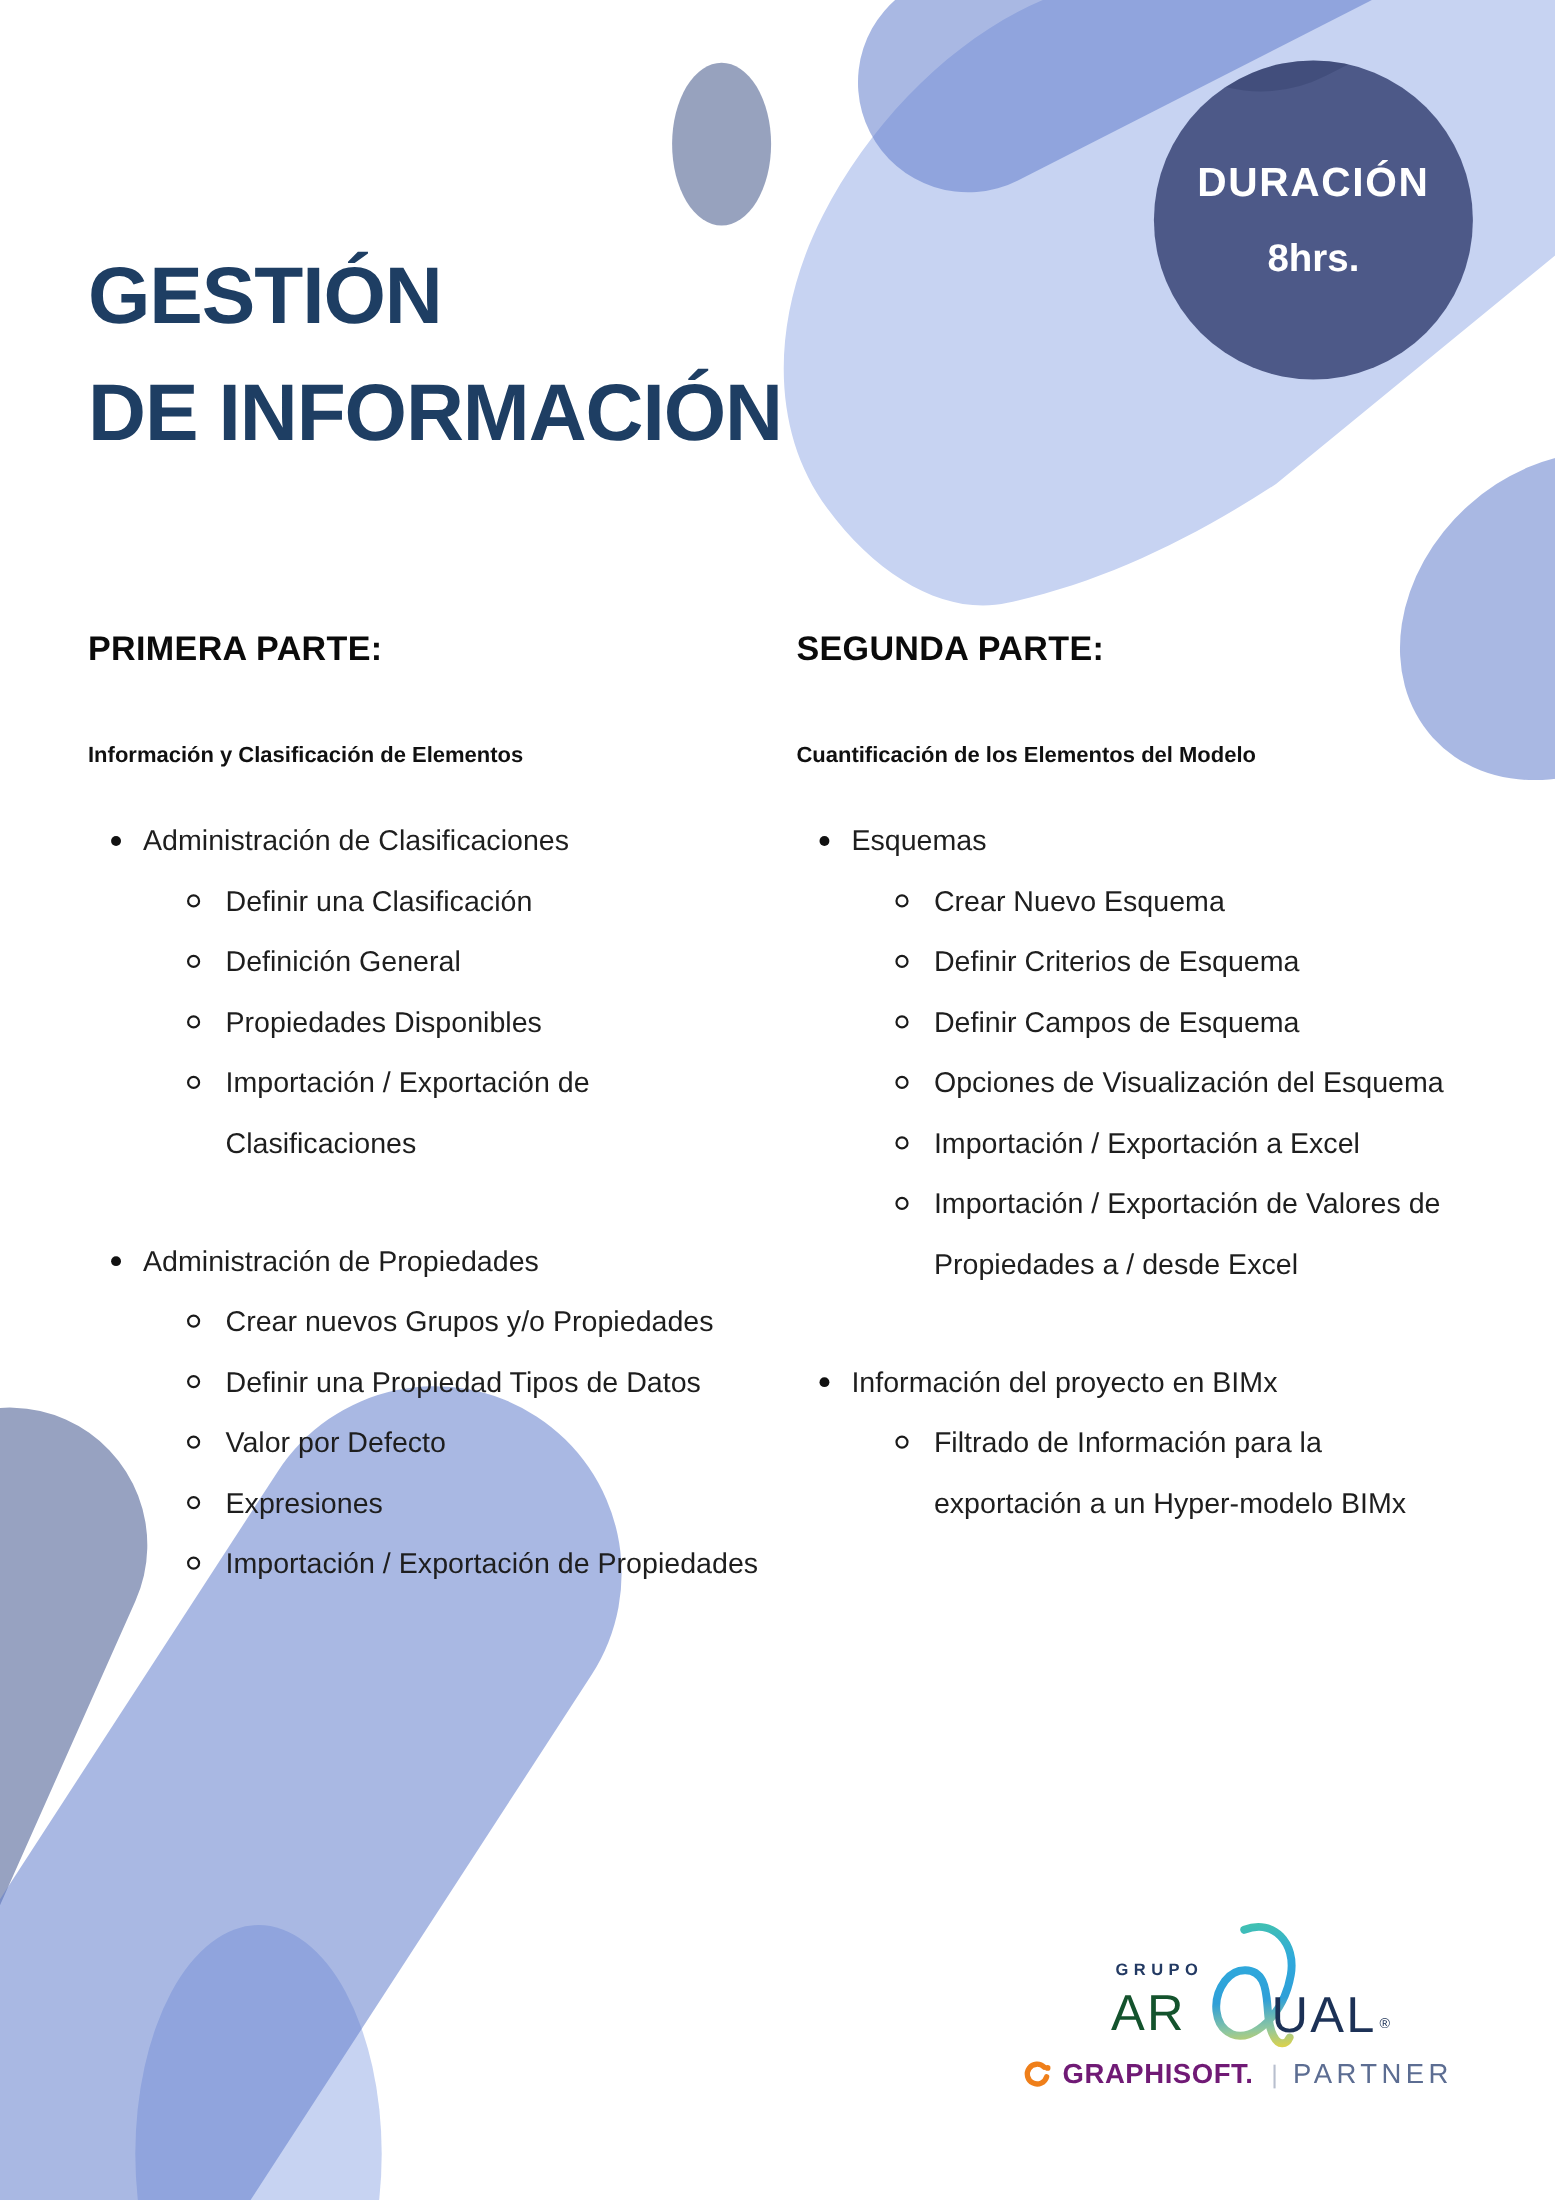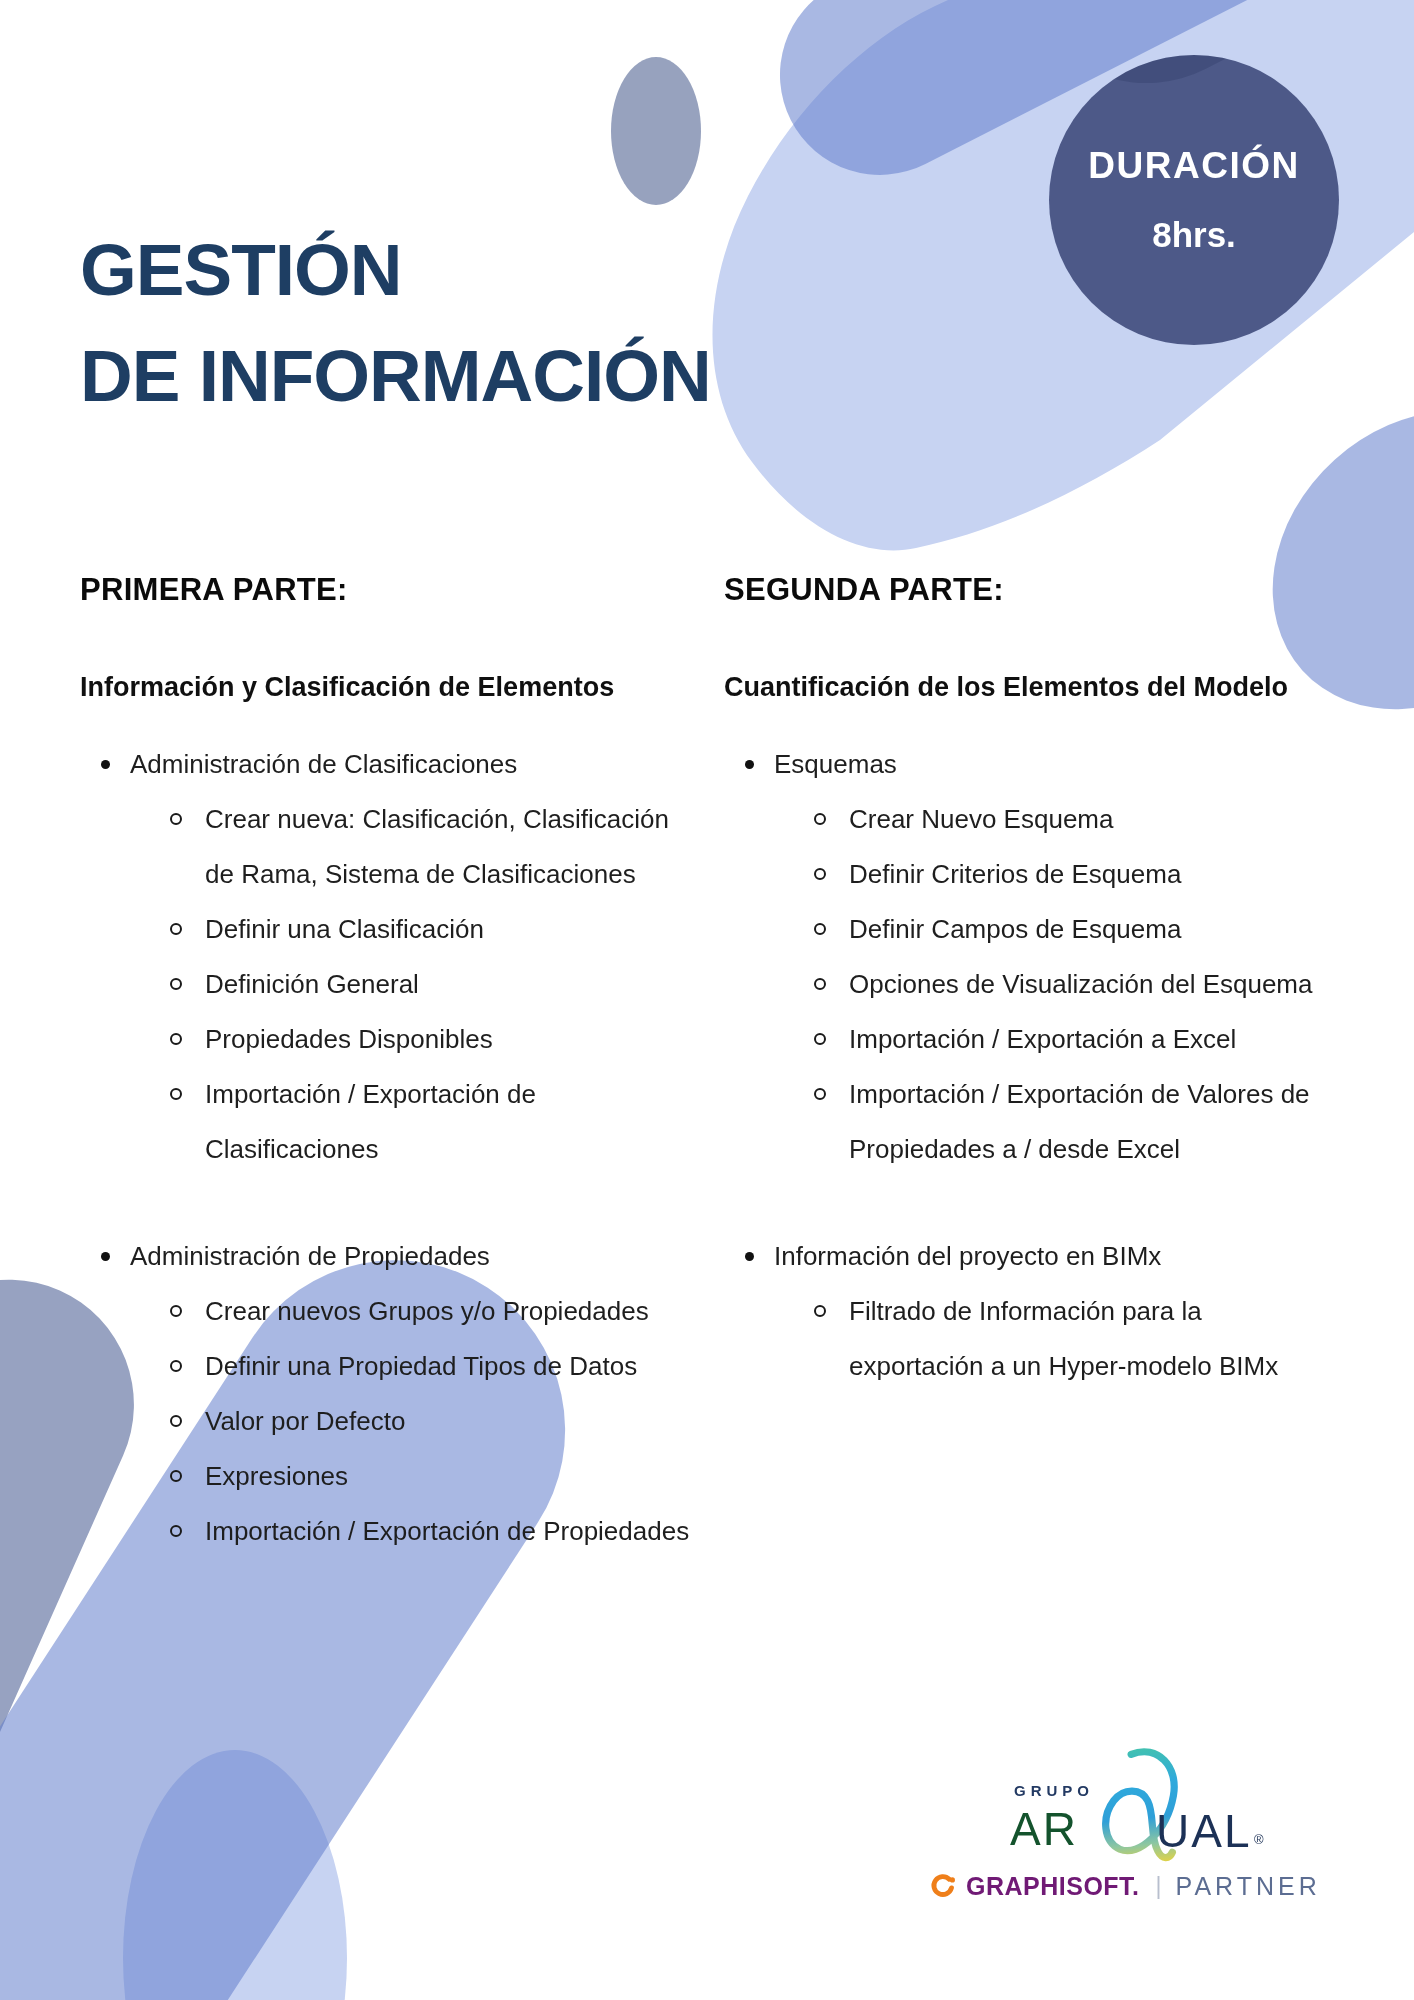--- a/index.html
+++ b/index.html
@@ -24,21 +24,21 @@
     gap:28px;color:#ffffff;text-align:center;
   }
   .badge .b1{font-size:37px;font-weight:bold;letter-spacing:1.5px;}
   .badge .b2{font-size:35px;font-weight:bold;}
 
   
   .col{position:absolute;top:573px;width:612px;}
   .col.left{left:80px;}
   .col.right{left:724px;}
   .col h2{margin:0;font-size:31px;line-height:34px;font-weight:bold;color:#0b0b0b;letter-spacing:.3px;}
-  .col h3{margin:64px 0 0;font-size:27px;line-height:32px;font-weight:bold;color:#101010;}
+  .col h3{margin:64px 0 0;font-size:20px;line-height:32px;font-weight:bold;color:#101010;}
   .groups{margin-top:34px;}
   .group + .group{margin-top:52px;}
   ul{margin:0;padding:0;list-style:none;}
   .l1 > li{position:relative;padding-left:50px;font-size:26px;line-height:55px;color:#1e1e1e;}
   .l1 > li::before{
     content:"";position:absolute;left:21px;top:23px;width:9px;height:9px;
     border-radius:50%;background:#111;
   }
   .l2 > li{position:relative;padding-left:75px;line-height:55px;max-width:532px;}
   .l2 > li::before{
@@ -108,21 +108,20 @@
   </div>
 
   <div class="col left">
     <h2>PRIMERA PARTE:</h2>
     <h3>Información y Clasificación de Elementos</h3>
     <div class="groups">
       <ul class="l1 group">
         <li>
           <span>Administración de Clasificaciones</span>
           <ul class="l2">
-            <li>Crear nueva: Clasificación, Clasificación de Rama, Sistema de Clasificaciones</li>
             <li>Definir una Clasificación</li>
             <li>Definición General</li>
             <li>Propiedades Disponibles</li>
             <li>Importación / Exportación de Clasificaciones</li>
           </ul>
         </li>
       </ul>
       <ul class="l1 group">
         <li>
           <span>Administración de Propiedades</span>

